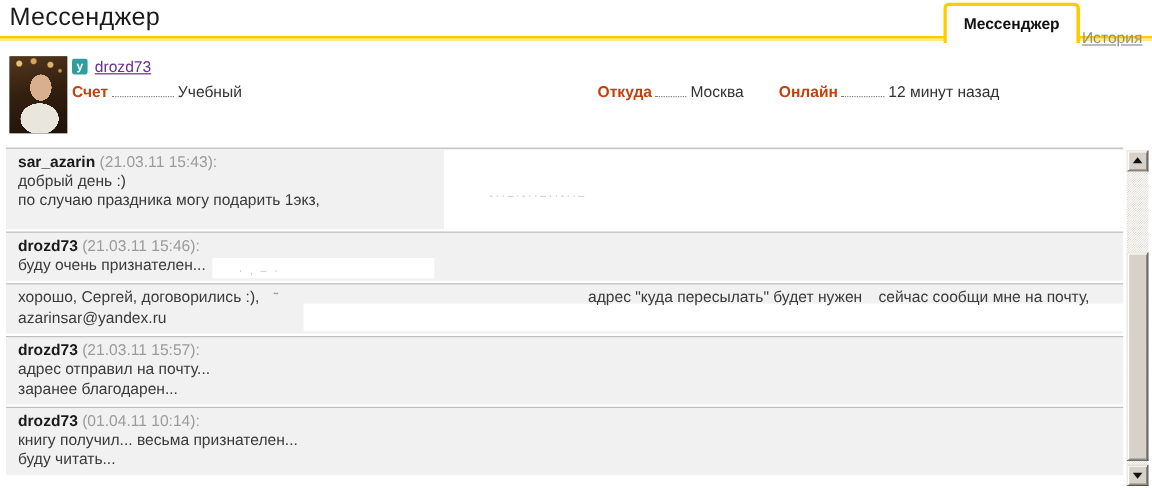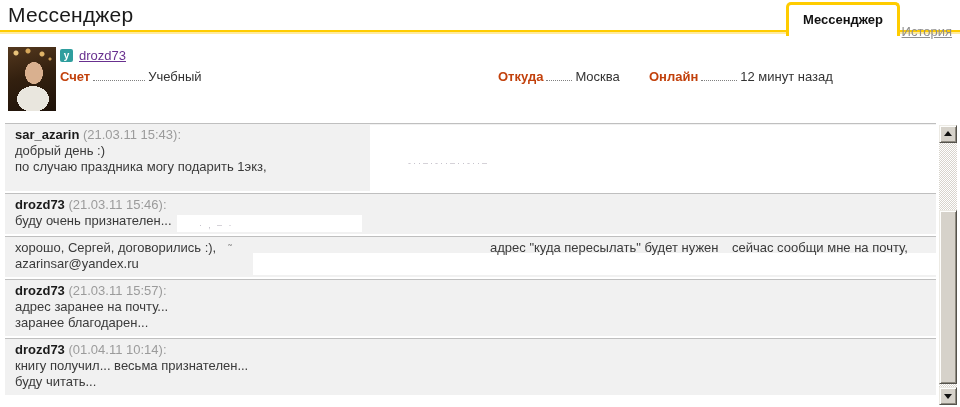--- a/index.html
+++ b/index.html
@@ -188,21 +188,21 @@
     <div class="msg-line">
       <span>хорошо, Сергей, договорились :),</span><span class="tilde">˜</span>
       <span class="abs p2">адрес "куда пересылать" будет нужен</span>
       <span class="abs p3">сейчас сообщи мне на почту,</span>
     </div>
     <div class="msg-line email">azarinsar@yandex.ru</div>
   </div>
 
   <div class="row">
     <div class="msg-head"><b class="author">drozd73</b> <span class="time">(21.03.11 15:57):</span></div>
-    <div class="msg-line">адрес заранее на почту...</div>
+    <div class="msg-line">адрес отправил на почту...</div>
     <div class="msg-line">заранее благодарен...</div>
   </div>
 
   <div class="row">
     <div class="msg-head"><b class="author">drozd73</b> <span class="time">(01.04.11 10:14):</span></div>
     <div class="msg-line">книгу получил... весьма признателен...</div>
     <div class="msg-line">буду читать...</div>
   </div>
 
 </div>

